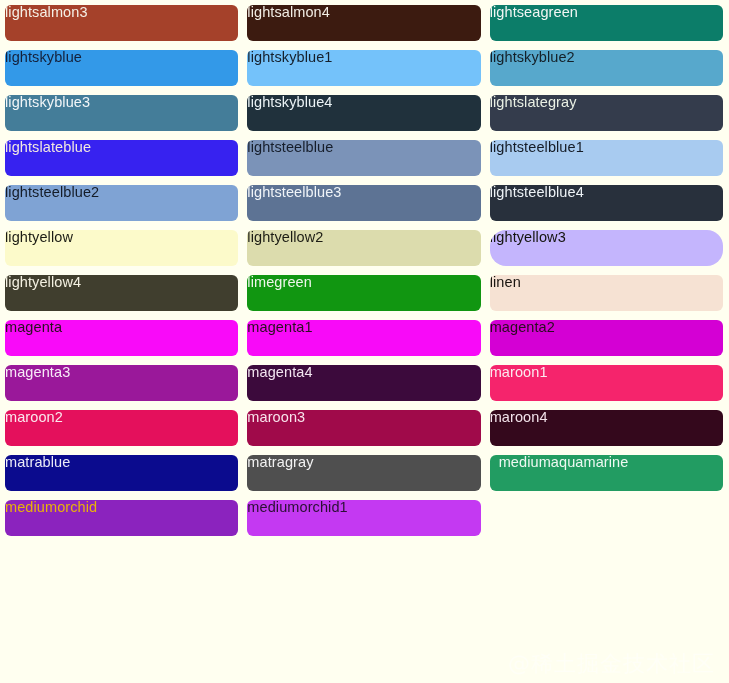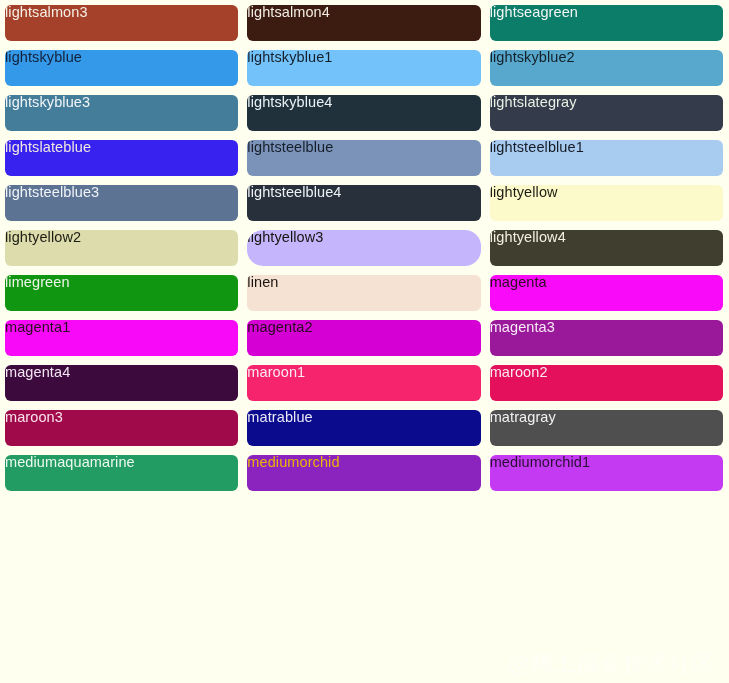--- a/index.html
+++ b/index.html
@@ -84,20 +84,23 @@
     </div>
     <div class="swatch" style="background: rgb(55, 34, 240);">
       <span class="swatch-label" style="color: rgb(242, 232, 224);">lightslateblue</span>
     </div>
     <div class="swatch" style="background: rgb(123, 147, 184);">
       <span class="swatch-label" style="color: rgb(22, 30, 43);">lightsteelblue</span>
     </div>
     <div class="swatch" style="background: rgb(168, 203, 240);">
       <span class="swatch-label" style="color: rgb(21, 28, 38);">lightsteelblue1</span>
     </div>
+    <div class="swatch" style="background: rgb(127, 163, 212);">
+      <span class="swatch-label" style="color: rgb(20, 28, 40);">lightsteelblue2</span>
+    </div>
     <div class="swatch" style="background: rgb(93, 115, 148);">
       <span class="swatch-label" style="color: rgb(240, 244, 248);">lightsteelblue3</span>
     </div>
     <div class="swatch" style="background: rgb(40, 48, 60);">
       <span class="swatch-label" style="color: rgb(237, 242, 246);">lightsteelblue4</span>
     </div>
     <div class="swatch" style="background: rgb(252, 250, 202);">
       <span class="swatch-label" style="color: rgb(28, 28, 20);">lightyellow</span>
     </div>
     <div class="swatch" style="background: rgb(220, 220, 173);">
@@ -132,28 +135,31 @@
     </div>
     <div class="swatch" style="background: rgb(245, 36, 108);">
       <span class="swatch-label" style="color: rgb(252, 233, 239);">maroon1</span>
     </div>
     <div class="swatch" style="background: rgb(228, 16, 92);">
       <span class="swatch-label" style="color: rgb(251, 232, 238);">maroon2</span>
     </div>
     <div class="swatch" style="background: rgb(160, 10, 74);">
       <span class="swatch-label" style="color: rgb(249, 228, 236);">maroon3</span>
     </div>
+    <div class="swatch" style="background: rgb(52, 8, 28);">
+      <span class="swatch-label" style="color: rgb(242, 226, 234);">maroon4</span>
+    </div>
     <div class="swatch" style="background: rgb(11, 11, 142);">
       <span class="swatch-label" style="color: rgb(234, 234, 247);">matrablue</span>
     </div>
     <div class="swatch" style="background: rgb(79, 79, 79);">
       <span class="swatch-label" style="color: rgb(242, 242, 242);">matragray</span>
     </div>
     <div class="swatch" style="background: rgb(34, 156, 98);">
-      <span class="swatch-label" style="color: rgb(237, 248, 241);">mediumaquamarine</span>
+      <span class="swatch-label" style="color: rgb(237, 248, 241); margin-left: 9px;">mediumaquamarine</span>
     </div>
     <div class="swatch" style="background: rgb(139, 35, 190);">
       <span class="swatch-label" style="color: #eab308;">mediumorchid</span>
     </div>
     <div class="swatch" style="background: rgb(196, 57, 242);">
       <span class="swatch-label" style="color: rgb(43, 16, 52);">mediumorchid1</span>
     </div>
   </div>
 <div id="watermark">@稀土掘金技术社区</div>
 

